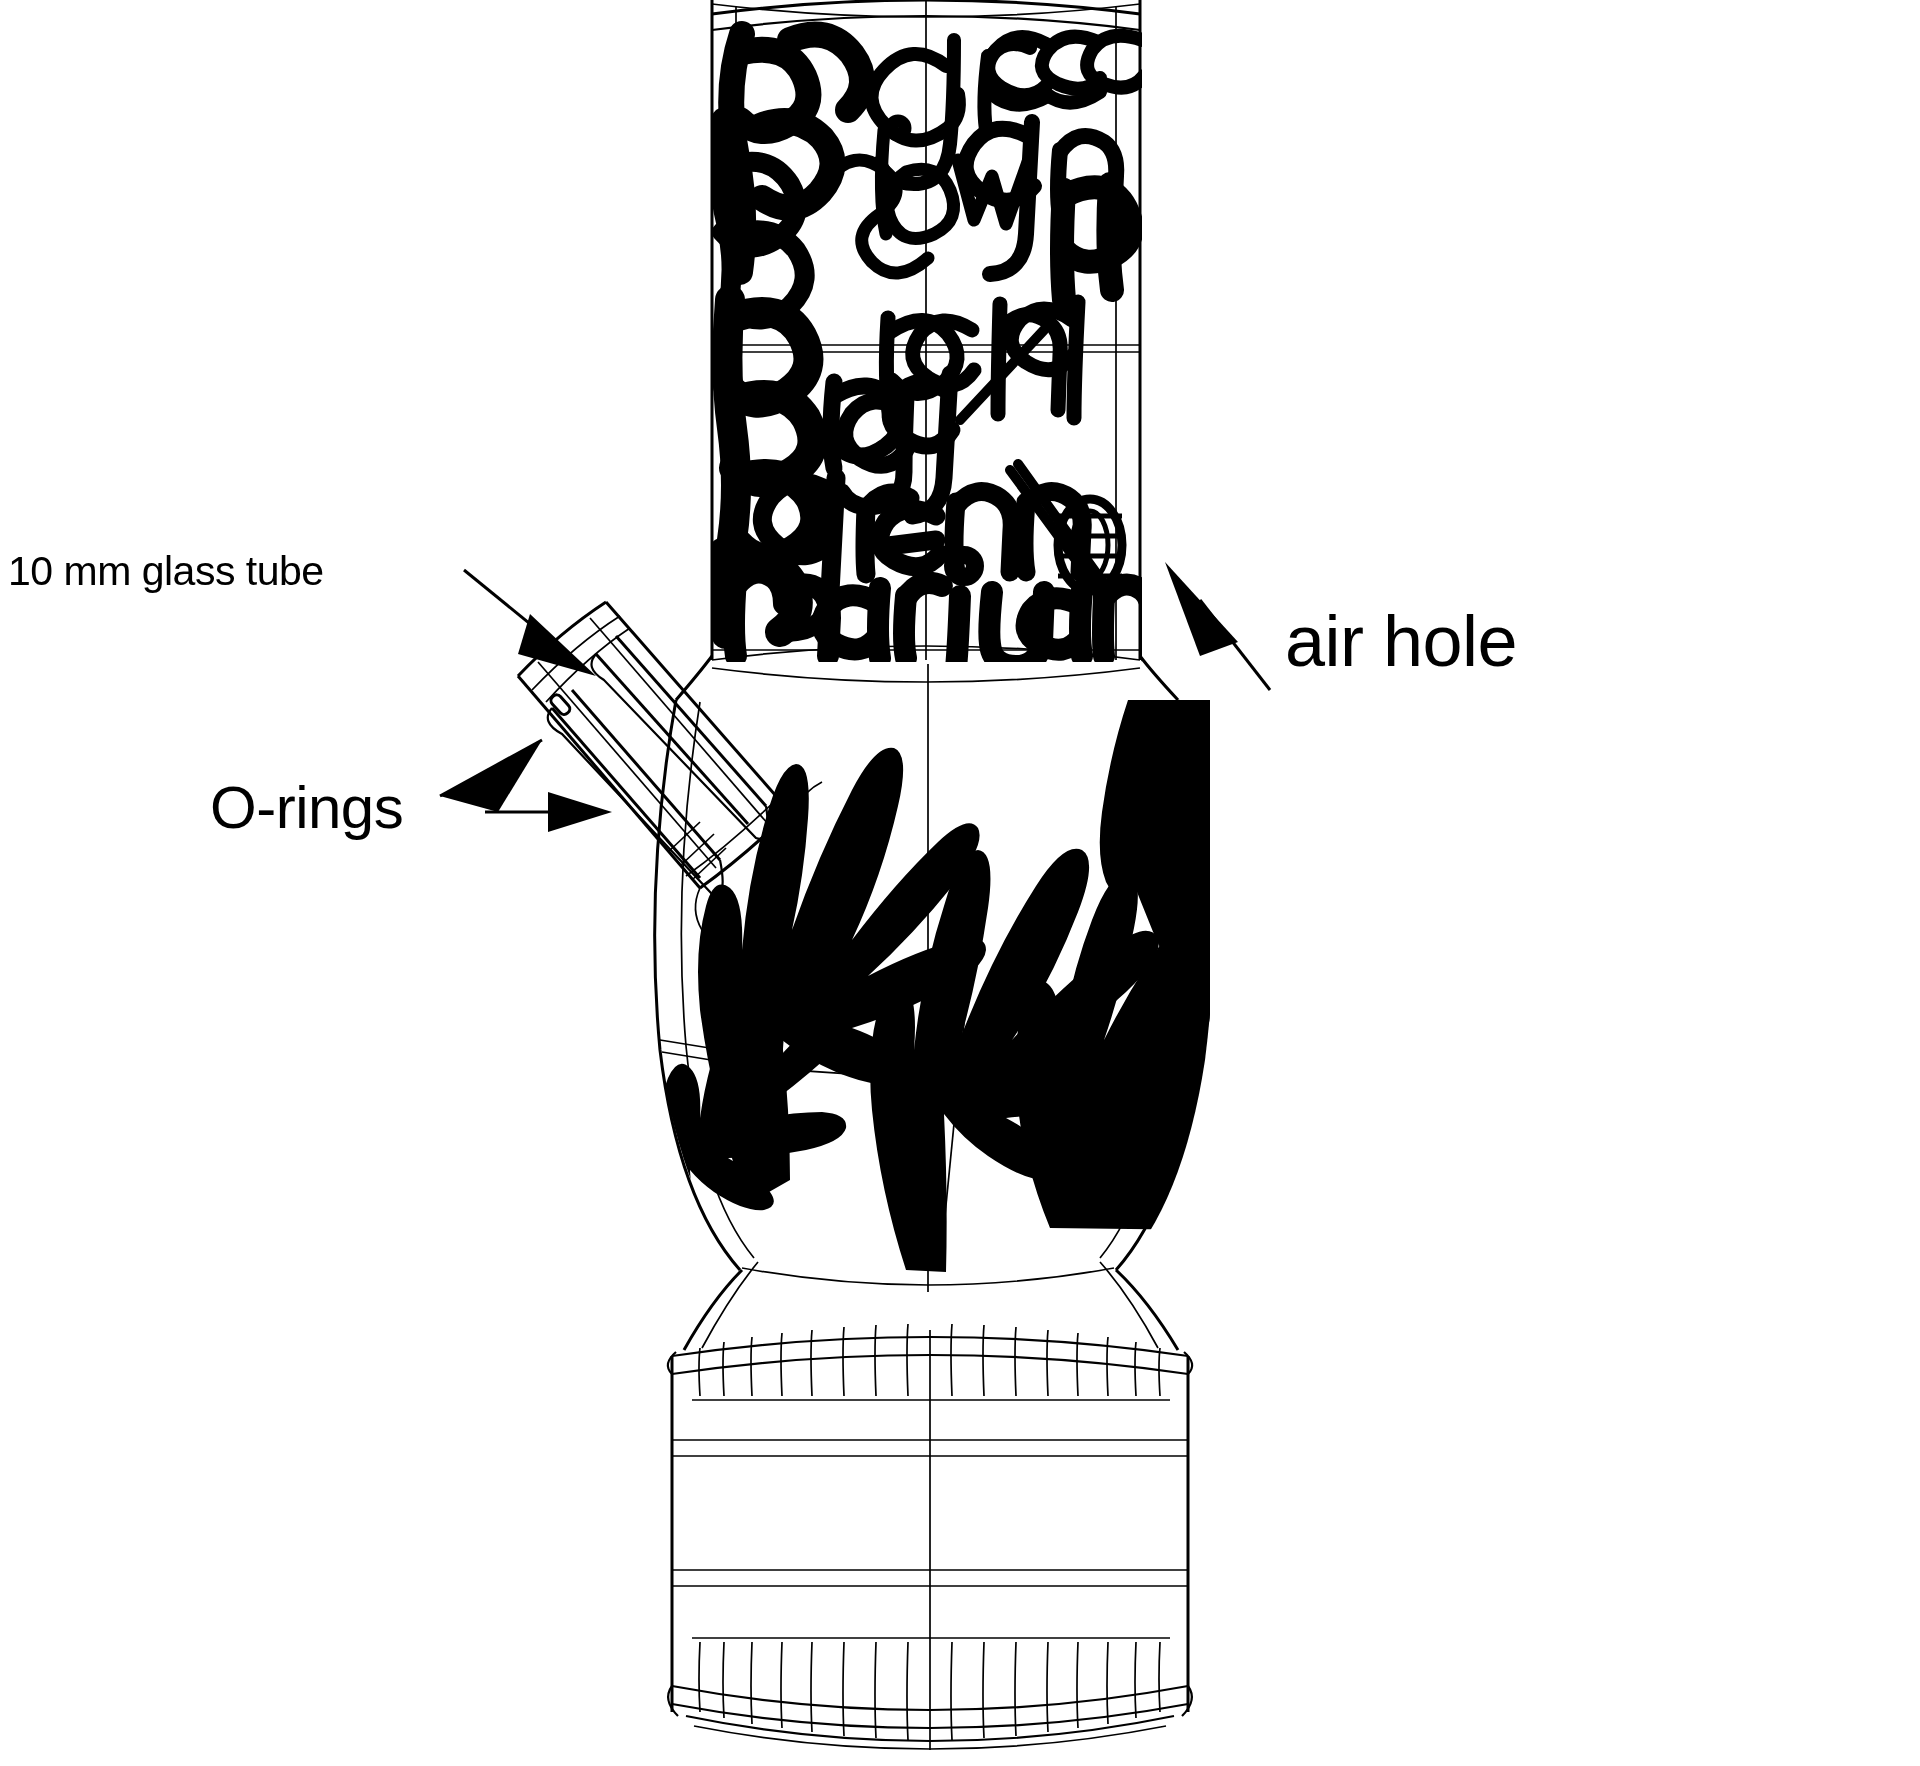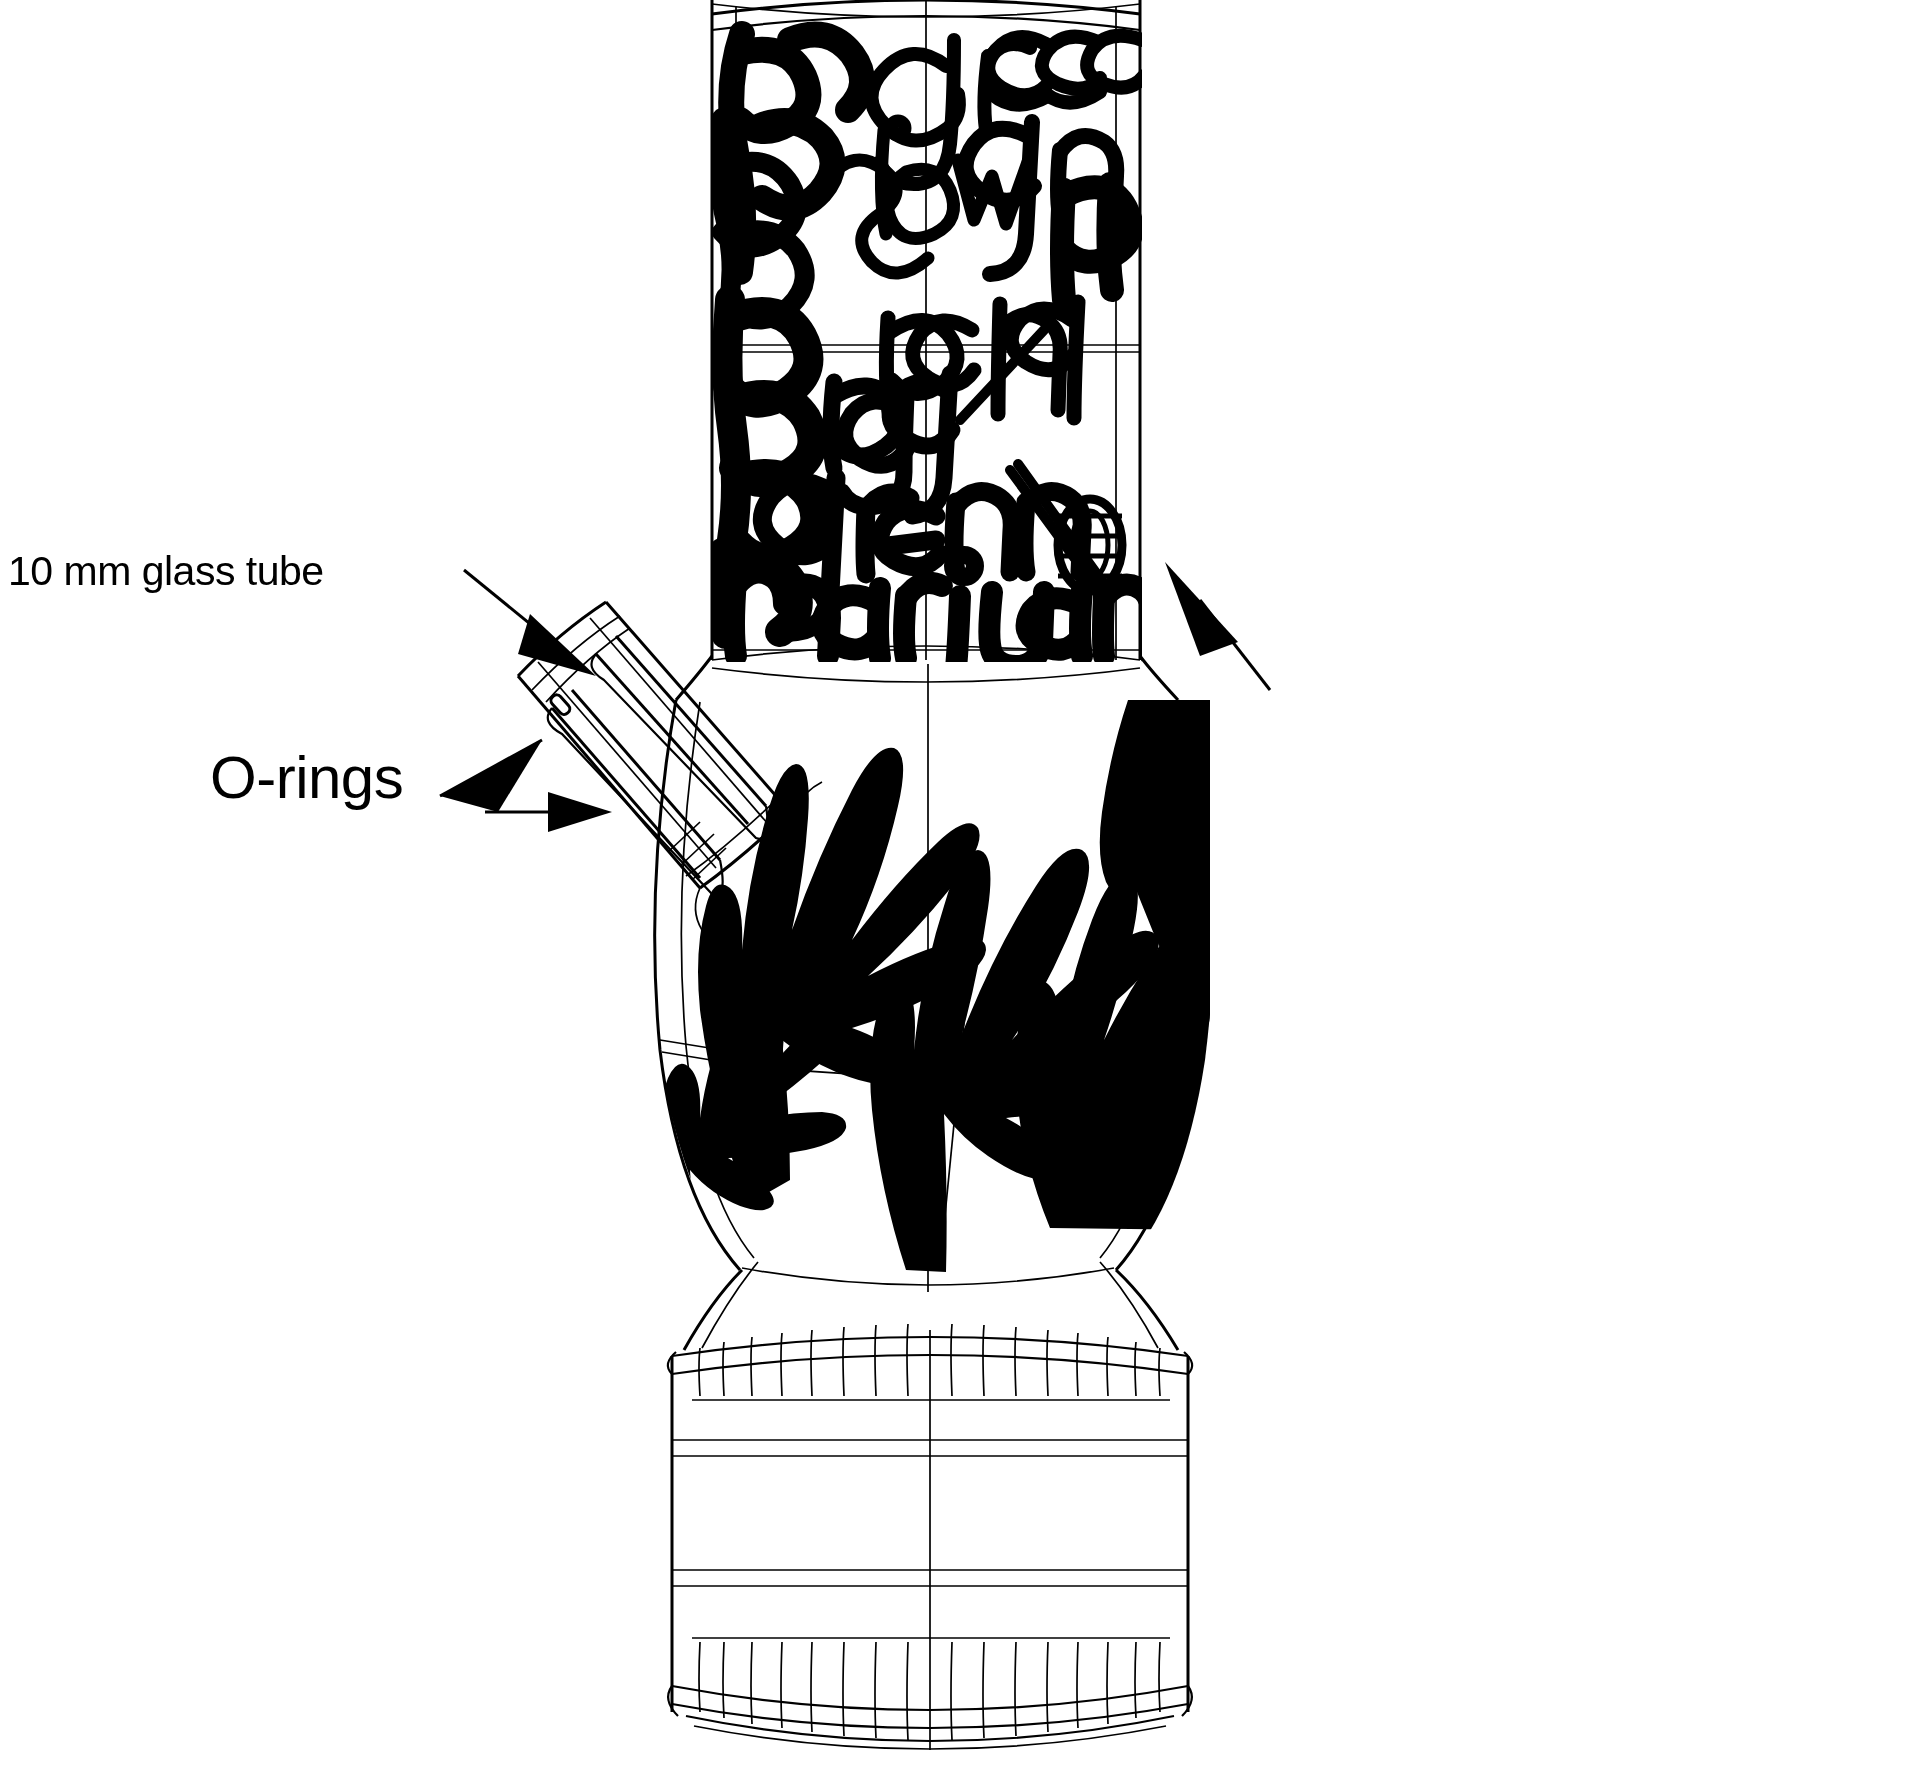--- a/index.html
+++ b/index.html
@@ -13,21 +13,21 @@
   #stage{position:absolute;inset:0;width:1920px;height:1766px;}
   .lbl{
     position:absolute;
     color:#000;
     font-family:"Liberation Sans", sans-serif;
     font-weight:400;
     white-space:nowrap;
     letter-spacing:-0.5px;
   }
   #lbl-tube{left:8px;top:548px;font-size:41px;}
-  #lbl-orings{left:210px;top:743px;font-size:60px;}
+  #lbl-orings{left:210px;top:773px;font-size:60px;}
   #lbl-airhole{left:1285px;top:600px;font-size:72px;}
   svg{position:absolute;left:0;top:0;}
   .ln{fill:none;stroke:#000;stroke-width:3;}
   .ln2{fill:none;stroke:#000;stroke-width:2.2;}
   .ln1{fill:none;stroke:#000;stroke-width:1.7;}
   .arw{fill:#000;stroke:none;}
   .graf{fill:none;stroke:#000;stroke-linecap:round;stroke-linejoin:round;}
   .leaf{fill:#000;stroke:none;}
 </style>
 </head>
@@ -354,14 +354,15 @@
     <g>
       <path class="ln" d="M1270 690 L1200 600"></path>
       <polygon class="arw" points="1238 642 1165 562 1200 656"></polygon>
     </g>
   </svg>
 
   <div class="lbl" id="lbl-tube">10 mm glass tube</div>
 
   <div class="lbl" id="lbl-orings">O-rings</div>
 
+  <div class="lbl" id="lbl-airhole">air hole</div>
 
 </div>
 
 </body></html>

